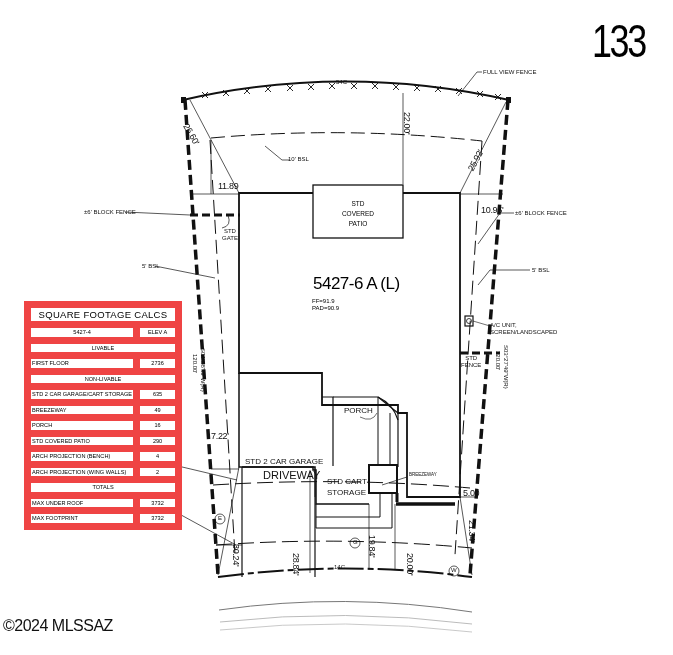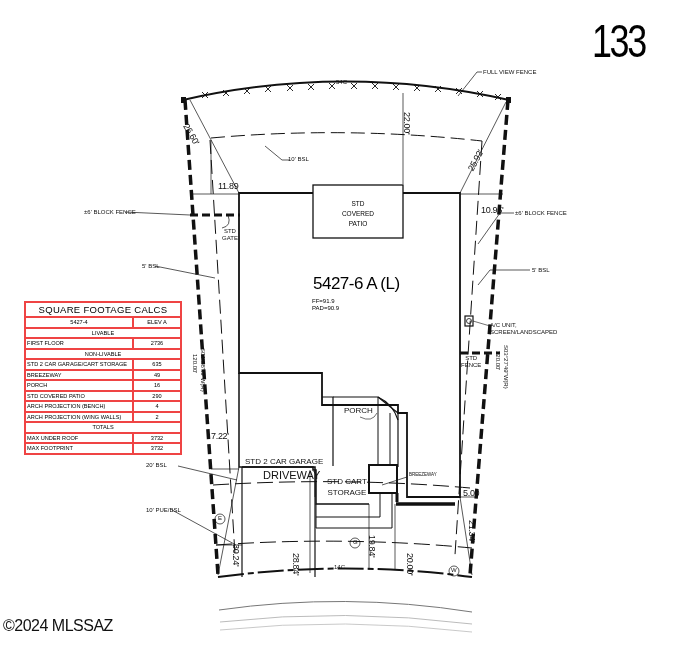--- a/index.html
+++ b/index.html
@@ -13,21 +13,21 @@
   .rot90 { transform-origin: left top; transform: rotate(90deg); }
   .lot-num { position: absolute; left: 592px; top: 14px; font-size: 46px; font-family: "Liberation Sans", sans-serif;
              letter-spacing: -3px; transform: scaleX(0.78); transform-origin: left top; color: #000; }
   .model { position: absolute; left: 313px; top: 274px; font-size: 17px; letter-spacing: -0.5px; }
   .ff { position: absolute; left: 312px; top: 298px; font-size: 6px; line-height: 7px; }
   .patio-lbl { position: absolute; left: 314px; top: 199px; width: 88px; text-align: center;
                font-size: 6.5px; line-height: 10px; }
   .copyright { position: absolute; left: 3px; top: 617px; font-size: 16px; color: #111; letter-spacing: -0.5px; }
   .sf-table { position: absolute; left: 24px; top: 301px; width: 158px; border-collapse: collapse;
               font-size: 5.6px; line-height: 8px; }
-  .sf-table td { border: 2px solid #ef4444; padding: 0 1px; height: 8.5px; white-space: nowrap; }
+  .sf-table td { border: 7px solid #ef4444; padding: 0 1px; height: 8.5px; white-space: nowrap; }
   .sf-table td.v { text-align: center; width: 44px; }
   .sf-table td.c { text-align: center; }
   .sf-table tr.title td { font-size: 9.5px; height: 13px; text-align: center; letter-spacing: 0.3px; }
 </style>
 </head>
 <body>
 
 <svg id="plan" viewBox="0 0 673 655" xmlns="http://www.w3.org/2000/svg">
   <g fill="none" stroke="#111" stroke-linecap="butt">
 
@@ -216,21 +216,21 @@
   <div>PATIO</div>
 </div>
 <div class="model">5427-6 A (L)</div>
 <div class="ff">
   <div>FF=91.9</div>
   <div>PAD=90.9</div>
 </div>
 <div class="lbl" style="left:344px;top:406px;font-size:8px;line-height:9px;">PORCH</div>
 <div class="lbl" style="left:245px;top:457px;font-size:8px;line-height:9px;text-align:center;">STD 2 CAR GARAGE</div>
 <div class="lbl" style="left:263px;top:471px;font-size:11px;line-height:9px;">DRIVEWAY</div>
-<div class="lbl" style="left:327px;top:476px;font-size:8px;line-height:11px;text-align:center;">
+<div class="lbl" style="left:327px;top:476px;font-size:8px;line-height:11px;">
   <div>STD CART</div>
   <div>STORAGE</div>
 </div>
 <div class="lbl" style="left:409px;top:471px;font-size:4.5px;">BREEZEWAY</div>
 
 <table class="sf-table">
   <tbody>
       <tr class="title">
         <td colspan="2">SQUARE FOOTAGE CALCS</td>
       </tr>

